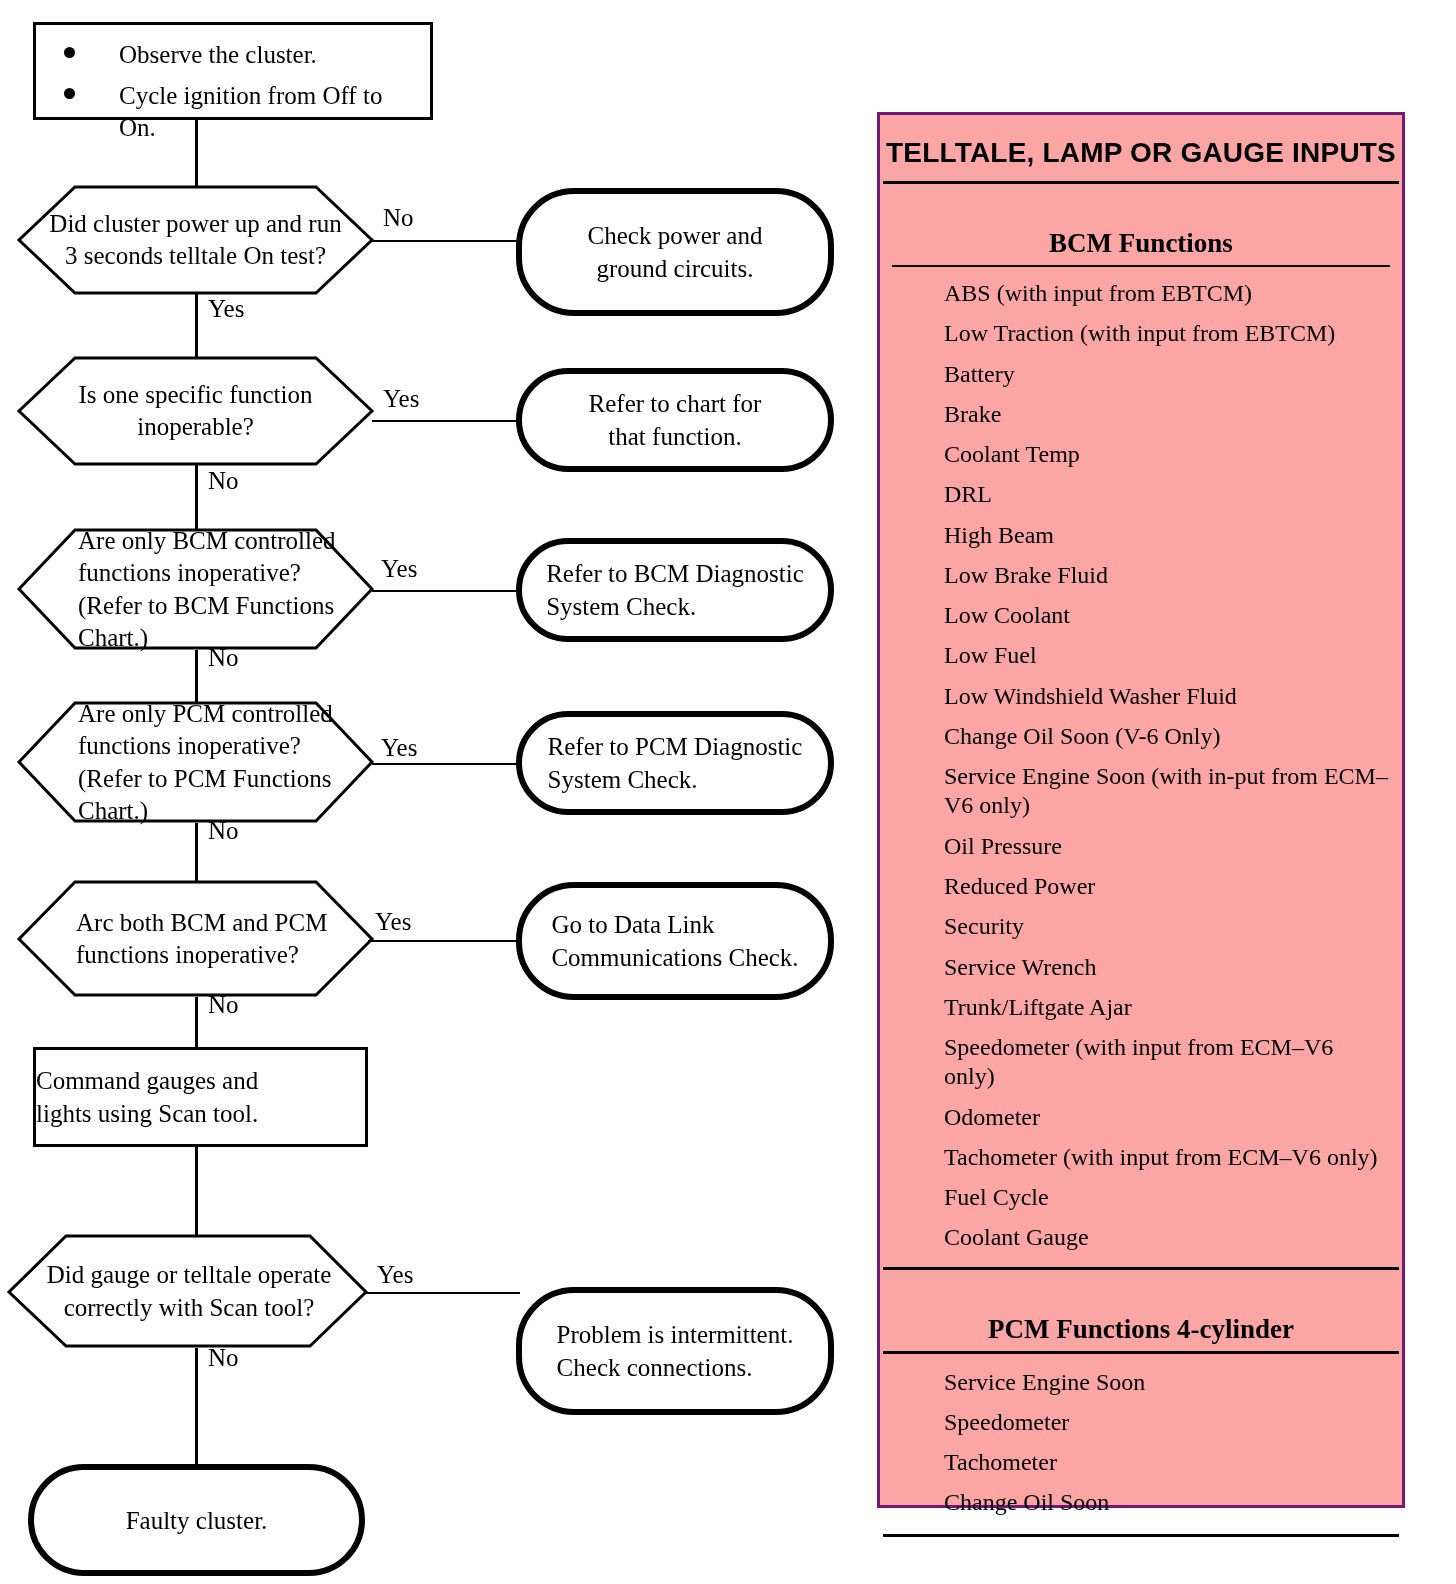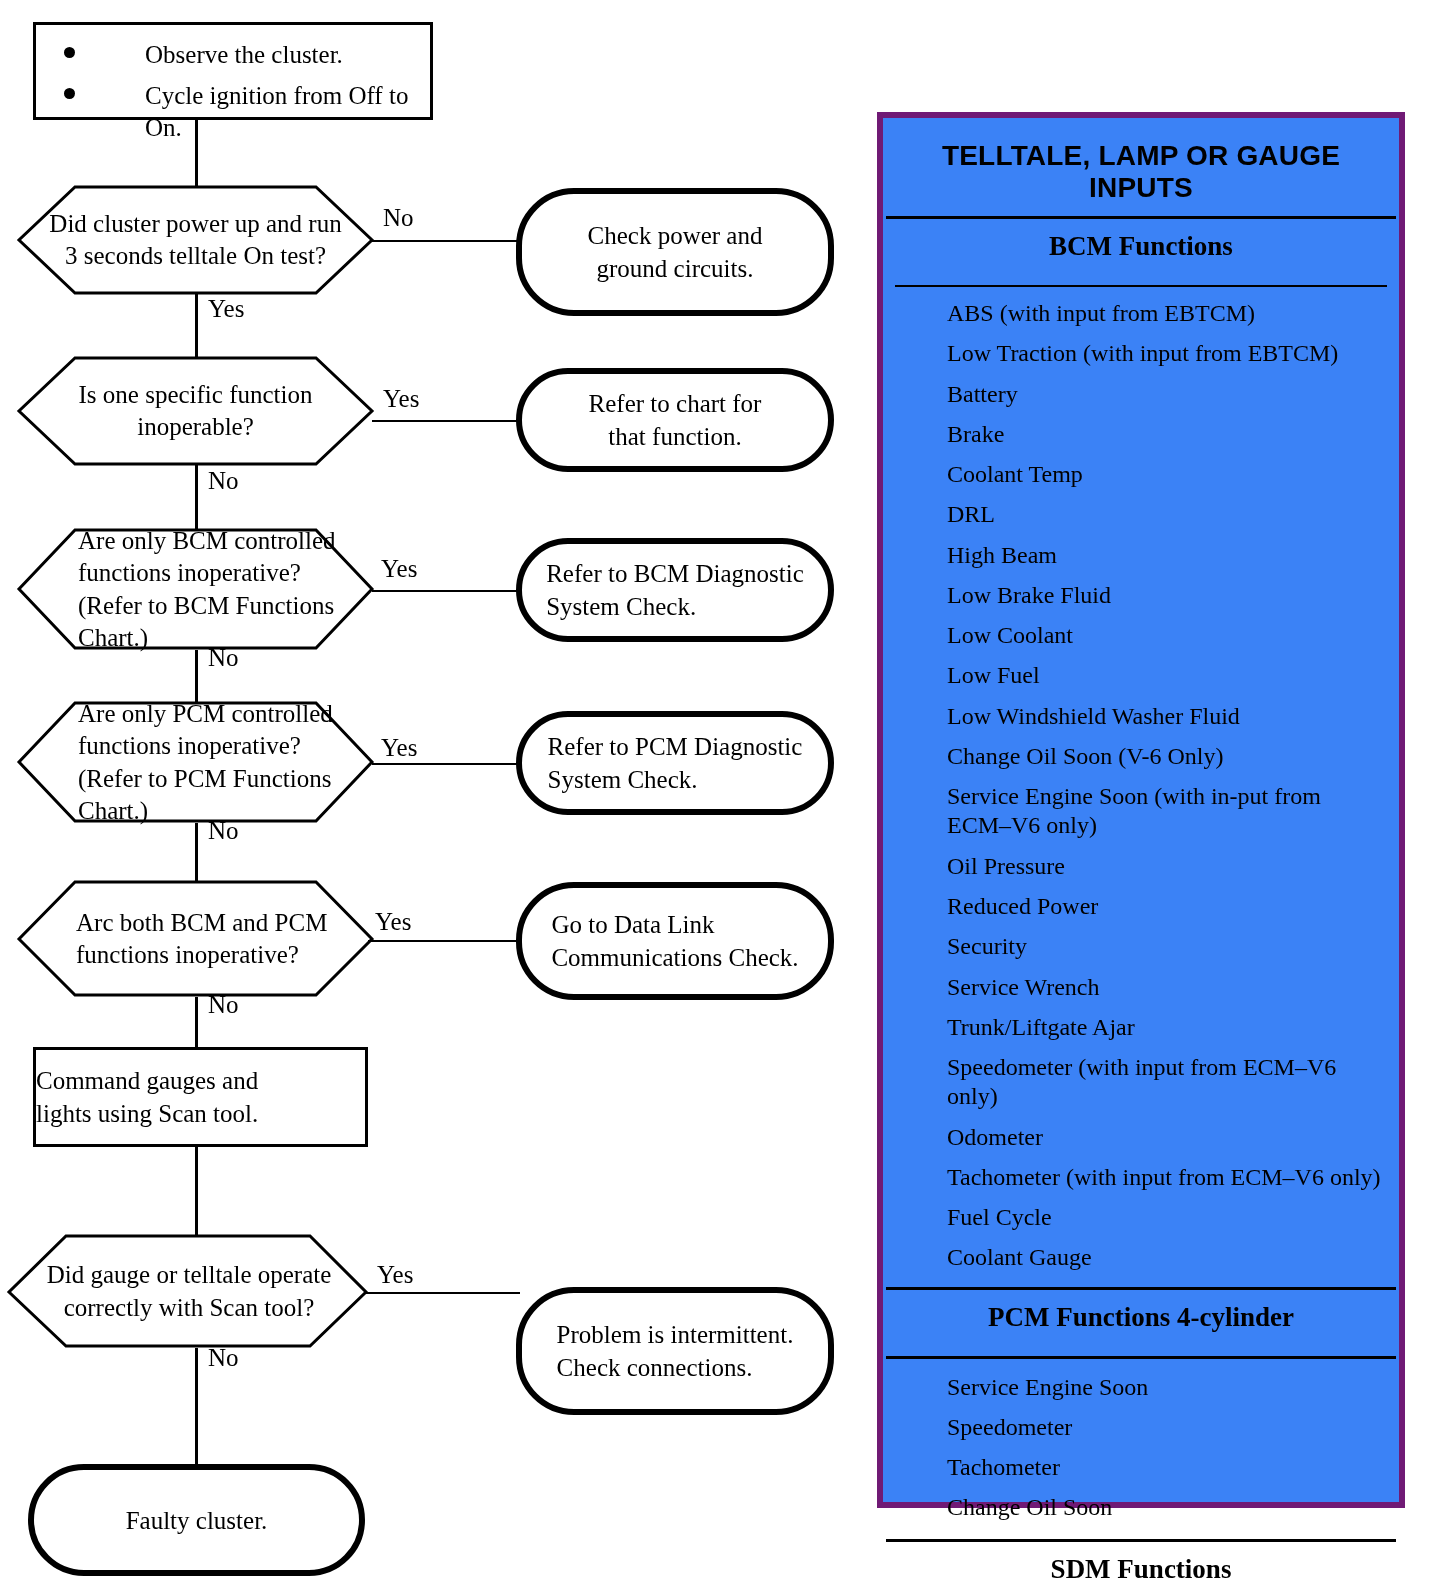--- a/index.html
+++ b/index.html
@@ -36,21 +36,20 @@
     background: #fff;
     padding: 10px 14px 12px 14px;
     box-sizing: border-box;
   }
   .bullet-row {
     display: flex;
     align-items: baseline;
     font-size: 25px;
     line-height: 1.25;
     margin: 4px 0 10px 0;
-    gap: 26px;
   }
   .bullet-row:last-child { margin-bottom: 0; }
   .bullet-dot {
     flex: 0 0 auto;
     width: 11px;
     height: 11px;
     background: #000;
     border-radius: 50%;
     margin-right: 44px;
     margin-left: 14px;
@@ -117,22 +116,22 @@
     background: transparent;
   }
 
   
   #ref-table {
     position: absolute;
     left: 877px;
     top: 112px;
     width: 528px;
     height: 1396px;
-    border: 6px solid #701a75;
-    background: #3b82f6;
+    border: 3px solid #701a75;
+    background: #fca5a5;
     box-sizing: border-box;
   }
   .tbl-title {
     font-family: "Liberation Sans", "DejaVu Sans", sans-serif;
     font-weight: bold;
     font-size: 28px;
     letter-spacing: 0.2px;
     text-align: center;
     padding: 22px 4px 12px 4px;
   }
@@ -144,21 +143,22 @@
   .rule-inner {
     height: 0;
     border-top: 2px solid #000;
     margin: 0 12px 0 12px;
   }
   .sec-head {
     font-family: "Liberation Serif", "DejaVu Serif", serif;
     font-weight: bold;
     font-size: 27px;
     text-align: center;
-    padding: 12px 4px 23px 4px;
+    padding: 12px 4px 6px 4px;
+    margin-top: 32px;
   }
   .sec-list {
     padding: 12px 14px 14px 64px;
   }
   .sec-list.tight { padding-top: 14px; padding-bottom: 16px; }
   .sec-item {
     font-size: 24px;
     line-height: 1.22;
     margin-bottom: 11px;
   }

